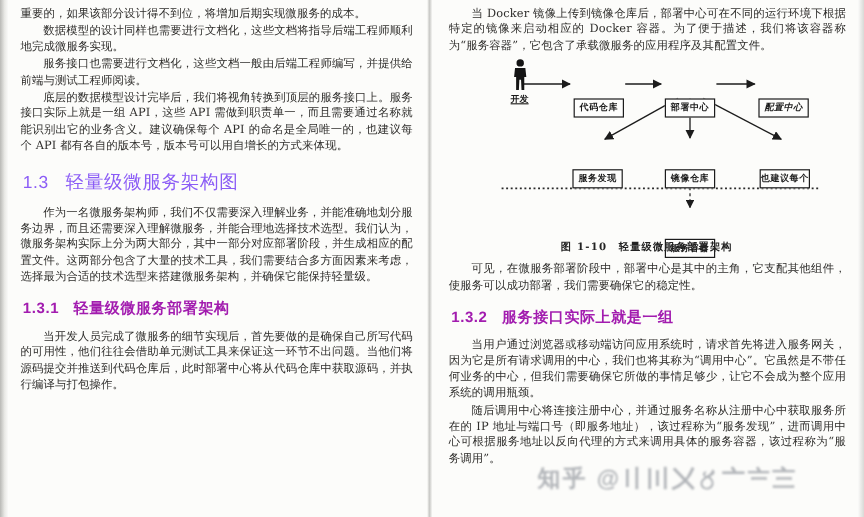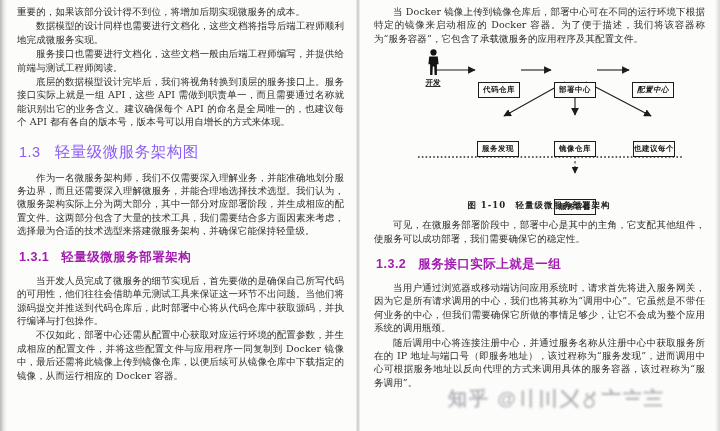--- a/index.html
+++ b/index.html
@@ -72,21 +72,20 @@
 
     <h2 class="sec">
       <span class="num">1.3</span><span>轻量级微服务架构图</span>
     </h2>
     <p class="body">作为一名微服务架构师，我们不仅需要深入理解业务，并能准确地划分服务边界，而且还需要深入理解微服务，并能合理地选择技术选型。我们认为，微服务架构实际上分为两大部分，其中一部分对应部署阶段，并生成相应的配置文件。这两部分包含了大量的技术工具，我们需要结合多方面因素来考虑，选择最为合适的技术选型来搭建微服务架构，并确保它能保持轻量级。</p>
 
     <h3 class="subsec">
       <span class="num">1.3.1</span><span>轻量级微服务部署架构</span>
     </h3>
     <p class="body">当开发人员完成了微服务的细节实现后，首先要做的是确保自己所写代码的可用性，他们往往会借助单元测试工具来保证这一环节不出问题。当他们将源码提交并推送到代码仓库后，此时部署中心将从代码仓库中获取源码，并执行编译与打包操作。</p>
-    <p class="body">不仅如此，部署中心还需从配置中心获取对应运行环境的配置参数，并生成相应的配置文件，并将这些配置文件与应用程序一同复制到 Docker 镜像中，最后还需将此镜像上传到镜像仓库，以便后续可从镜像仓库中下载指定的镜像，从而运行相应的 Docker 容器。</p>
 
   </div>
 
   <div class="page page-right">
     <p class="body">当 Docker 镜像上传到镜像仓库后，部署中心可在不同的运行环境下根据特定的镜像来启动相应的 Docker 容器。为了便于描述，我们将该容器称为“服务容器”，它包含了承载微服务的应用程序及其配置文件。</p>
 
     <div class="figure">
       <svg class="fig-svg" width="330" height="168" viewBox="0 0 330 168">
         <defs>
           <marker id="arr" viewBox="0 0 10 10" refX="9" refY="5" markerWidth="7" markerHeight="7" orient="auto-start-reverse">

